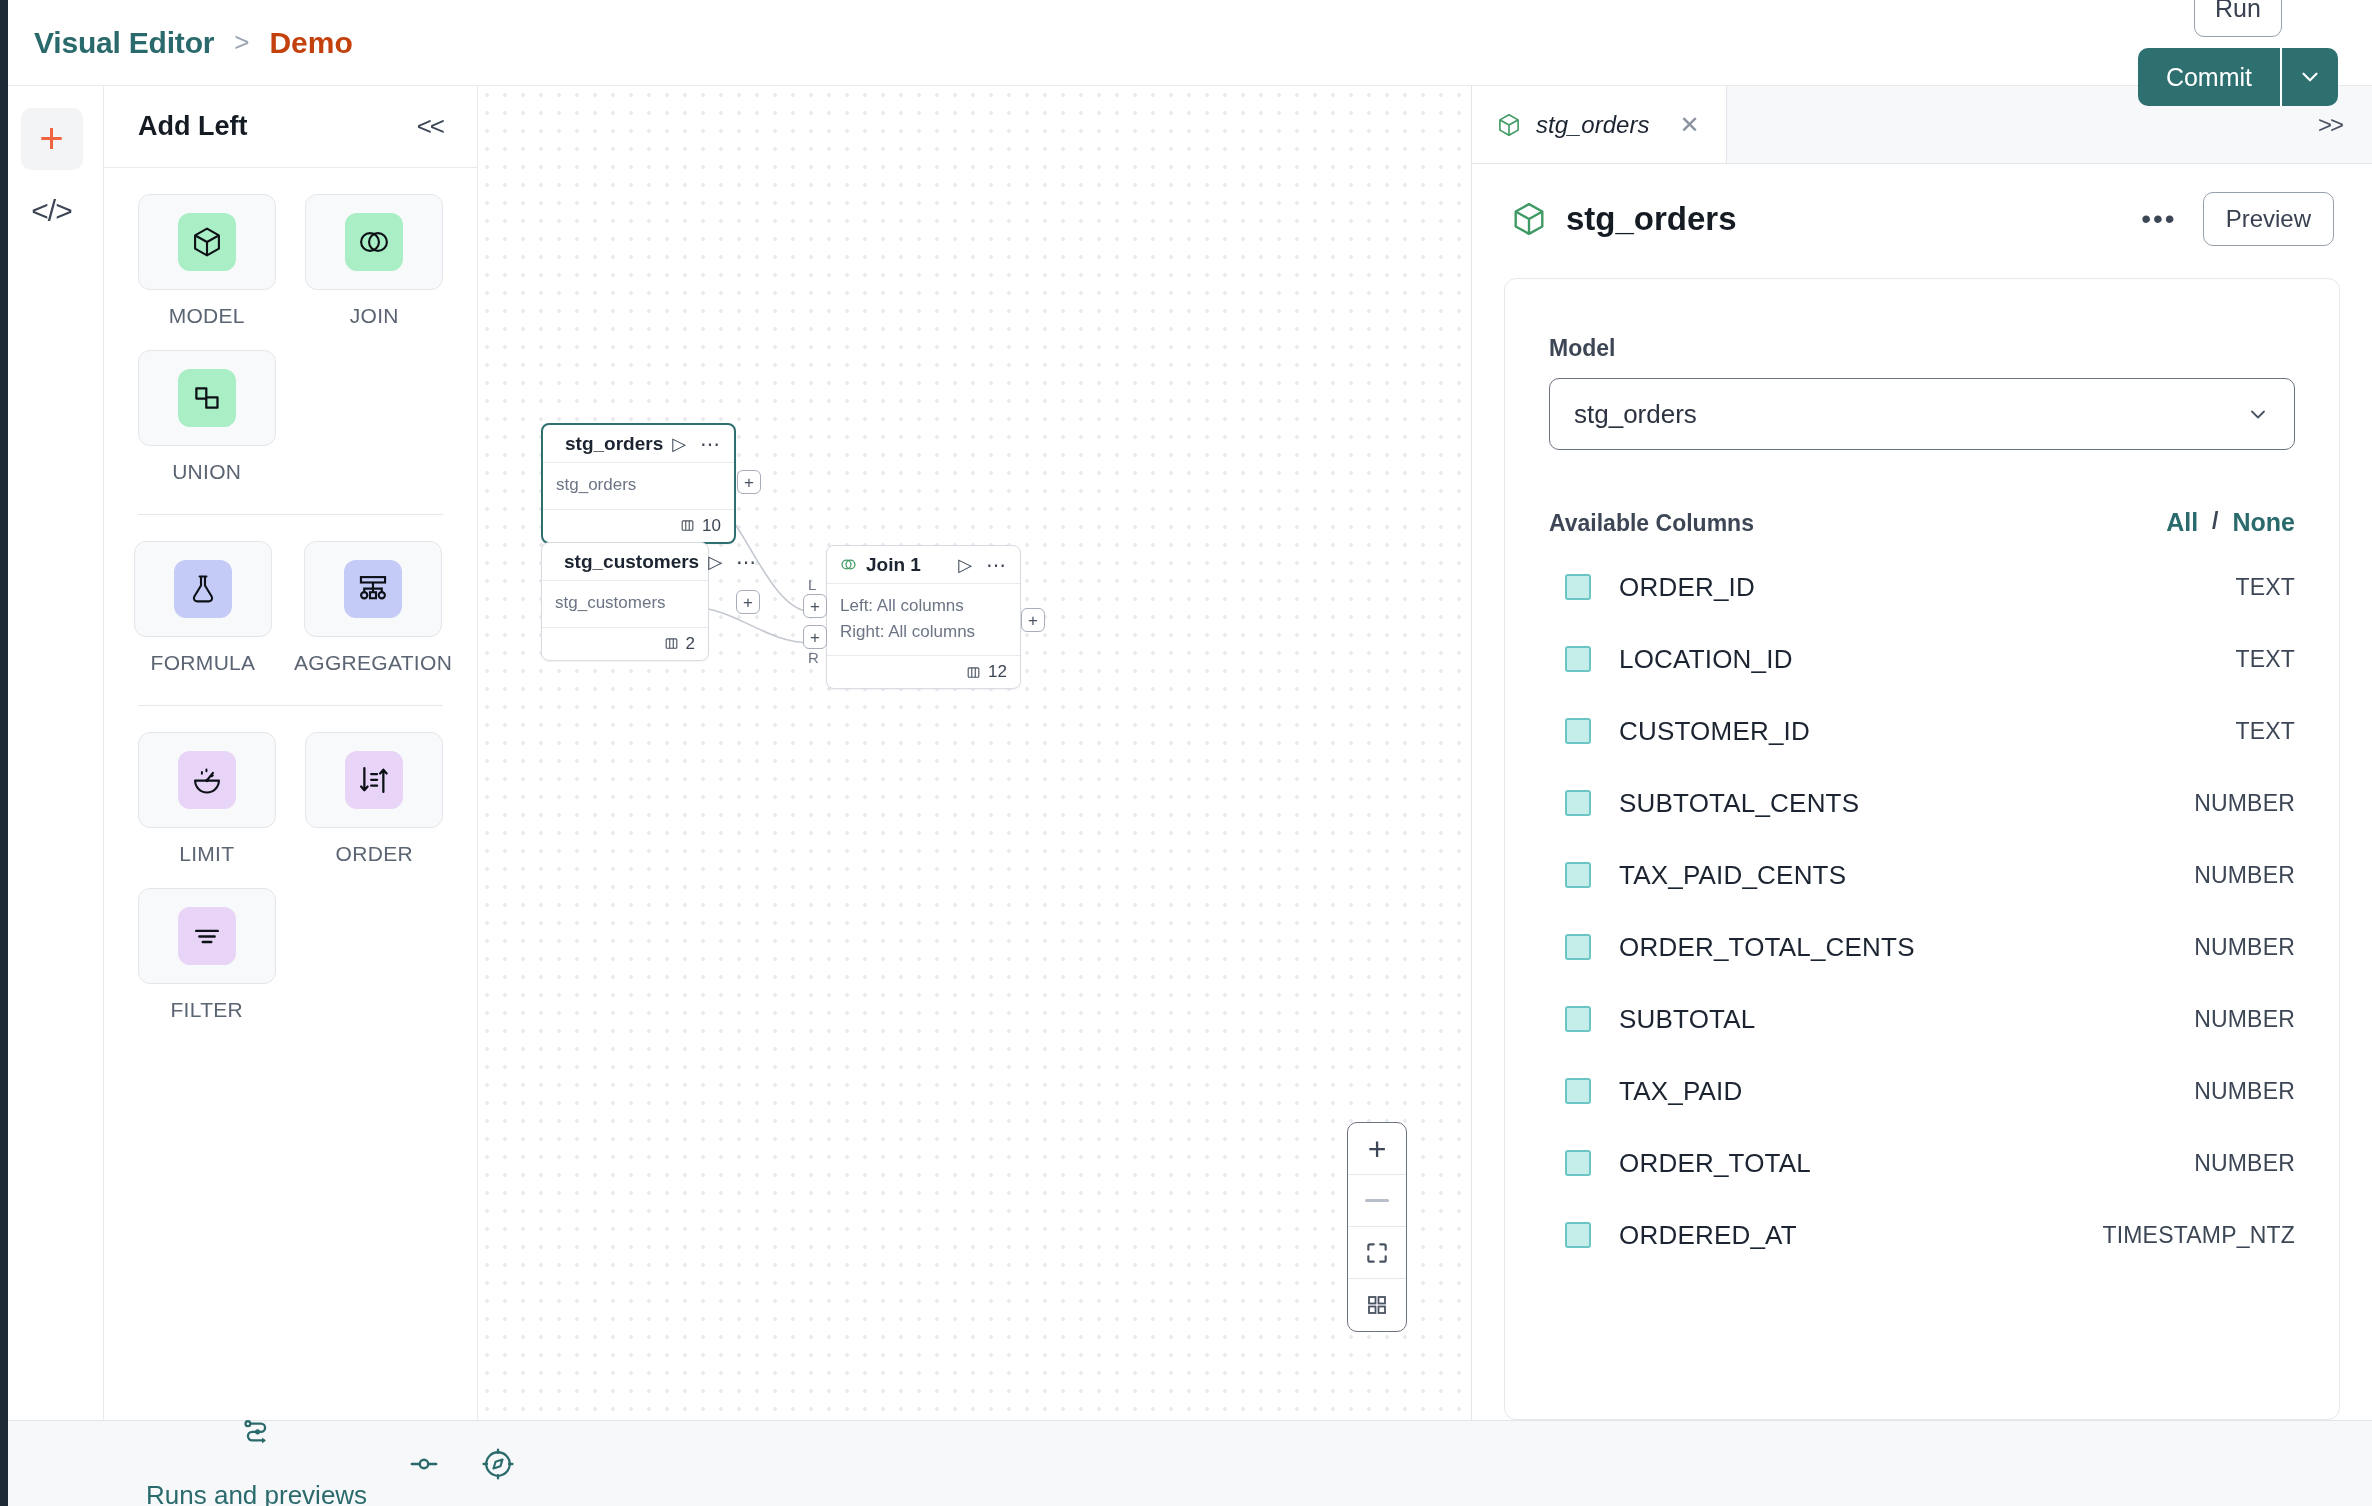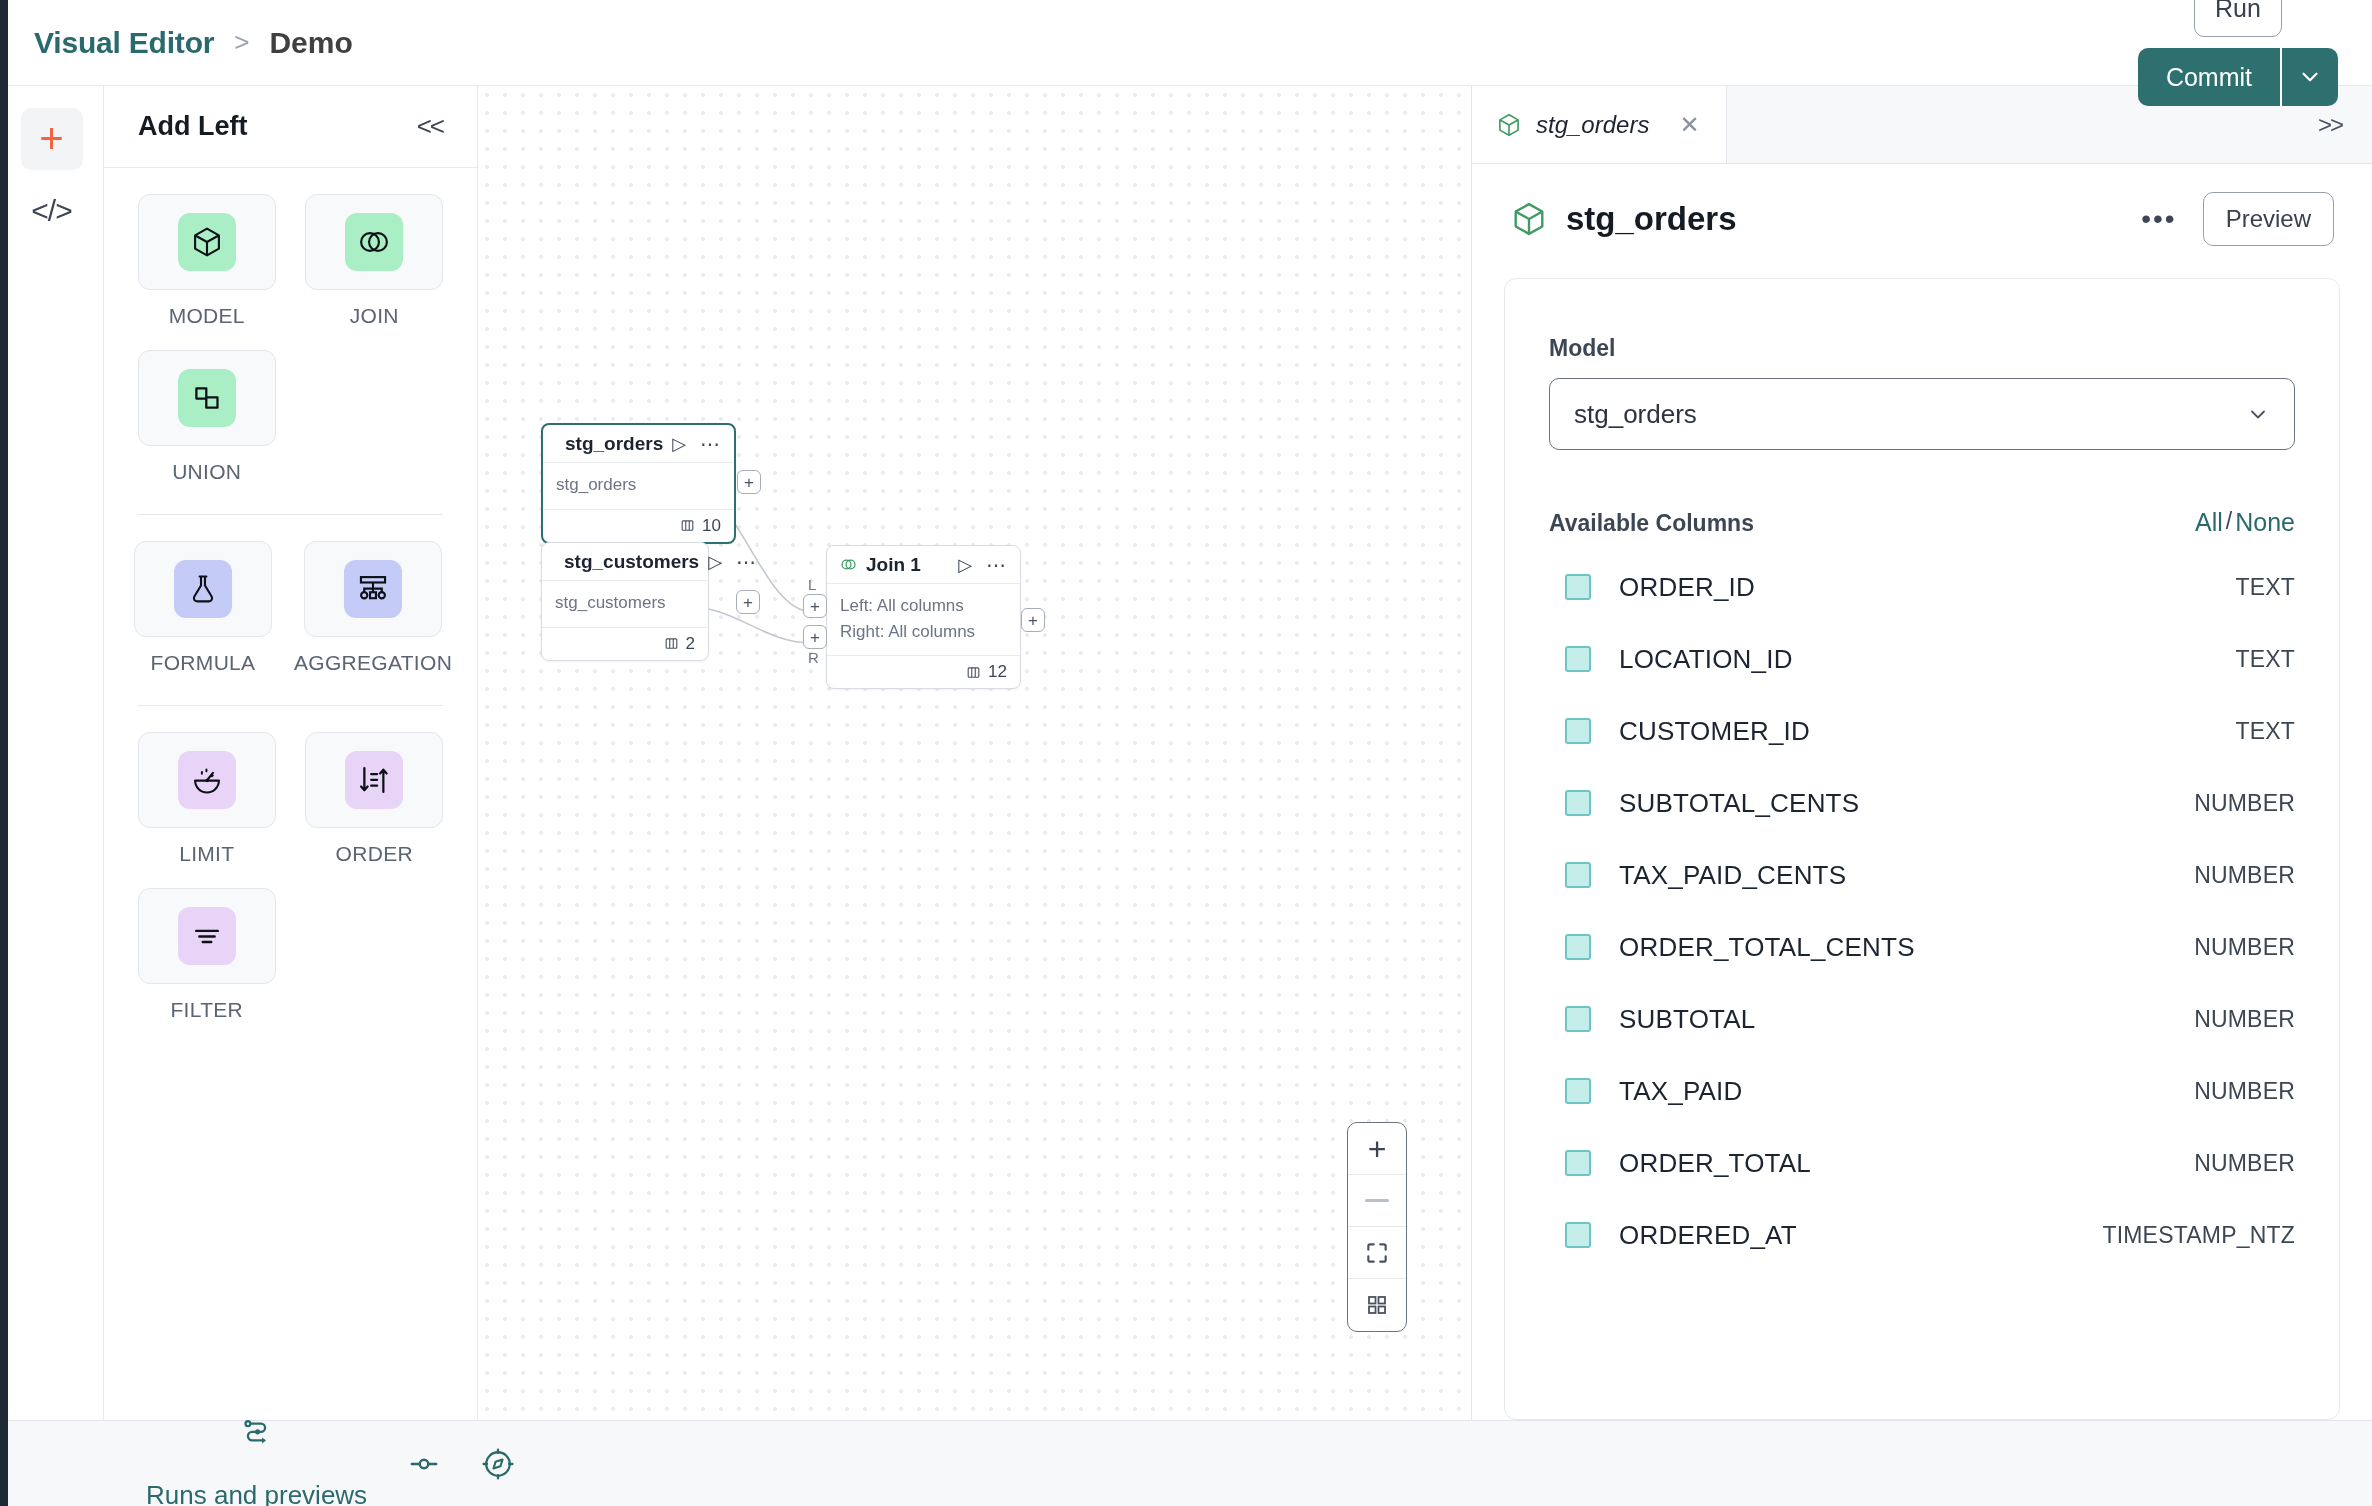--- a/index.html
+++ b/index.html
@@ -32,21 +32,21 @@
     border-bottom: 1px solid #e8eaee;
     background: #fff;
     position: relative; z-index: 20;
   }
   .breadcrumb { display: flex; align-items: center; gap: 20px; }
   .crumb-root {
     color: #2a6a6c; font-size: 30px; font-weight: 700;
     letter-spacing: -0.2px;
   }
   .crumb-sep { color: #9aa3b0; font-size: 26px; font-weight: 400; }
-  .crumb-leaf { color: #404040; font-size: 30px; font-weight: 700; }
+  .crumb-leaf { color: #c2410c; font-size: 30px; font-weight: 700; }
   .topbar-spacer { flex: 1; }
   .topbar-actions { display: flex; align-items: center; gap: 11px; flex-direction: column; }
   .btn-run {
     height: 58px; min-width: 78px;
     padding: 0 20px;
     border: 1px solid #98a0ae;
     border-radius: 10px;
     background: #fff; color: #394150;
     font-size: 25px; font-family: inherit;
     display: flex; align-items: center; justify-content: center;
@@ -299,21 +299,21 @@
     cursor: pointer;
   }
   .select-value { font-size: 26px; color: #2b3240; }
   .select-caret { margin-left: auto; color: #4a5361; font-size: 22px; }
 
   .cols-head {
     display: flex; align-items: baseline;
     margin-top: 58px; margin-bottom: 14px;
   }
   .cols-title { font-size: 23px; font-weight: 700; color: #3c4655; }
-  .cols-links { margin-left: auto; display: flex; align-items: flex-start; gap: 3px; }
+  .cols-links { margin-left: auto; display: flex; align-items: flex-start; gap: 14px; font-weight: bold; }
   .cols-link { font-size: 25px; color: #2a6a6c; cursor: pointer; }
   .cols-slash { font-size: 23px; color: #3c4655; }
 
   .col-row {
     display: flex; align-items: center;
     height: 72px;
     cursor: pointer;
   }
   .col-check {
     width: 26px; height: 26px;

